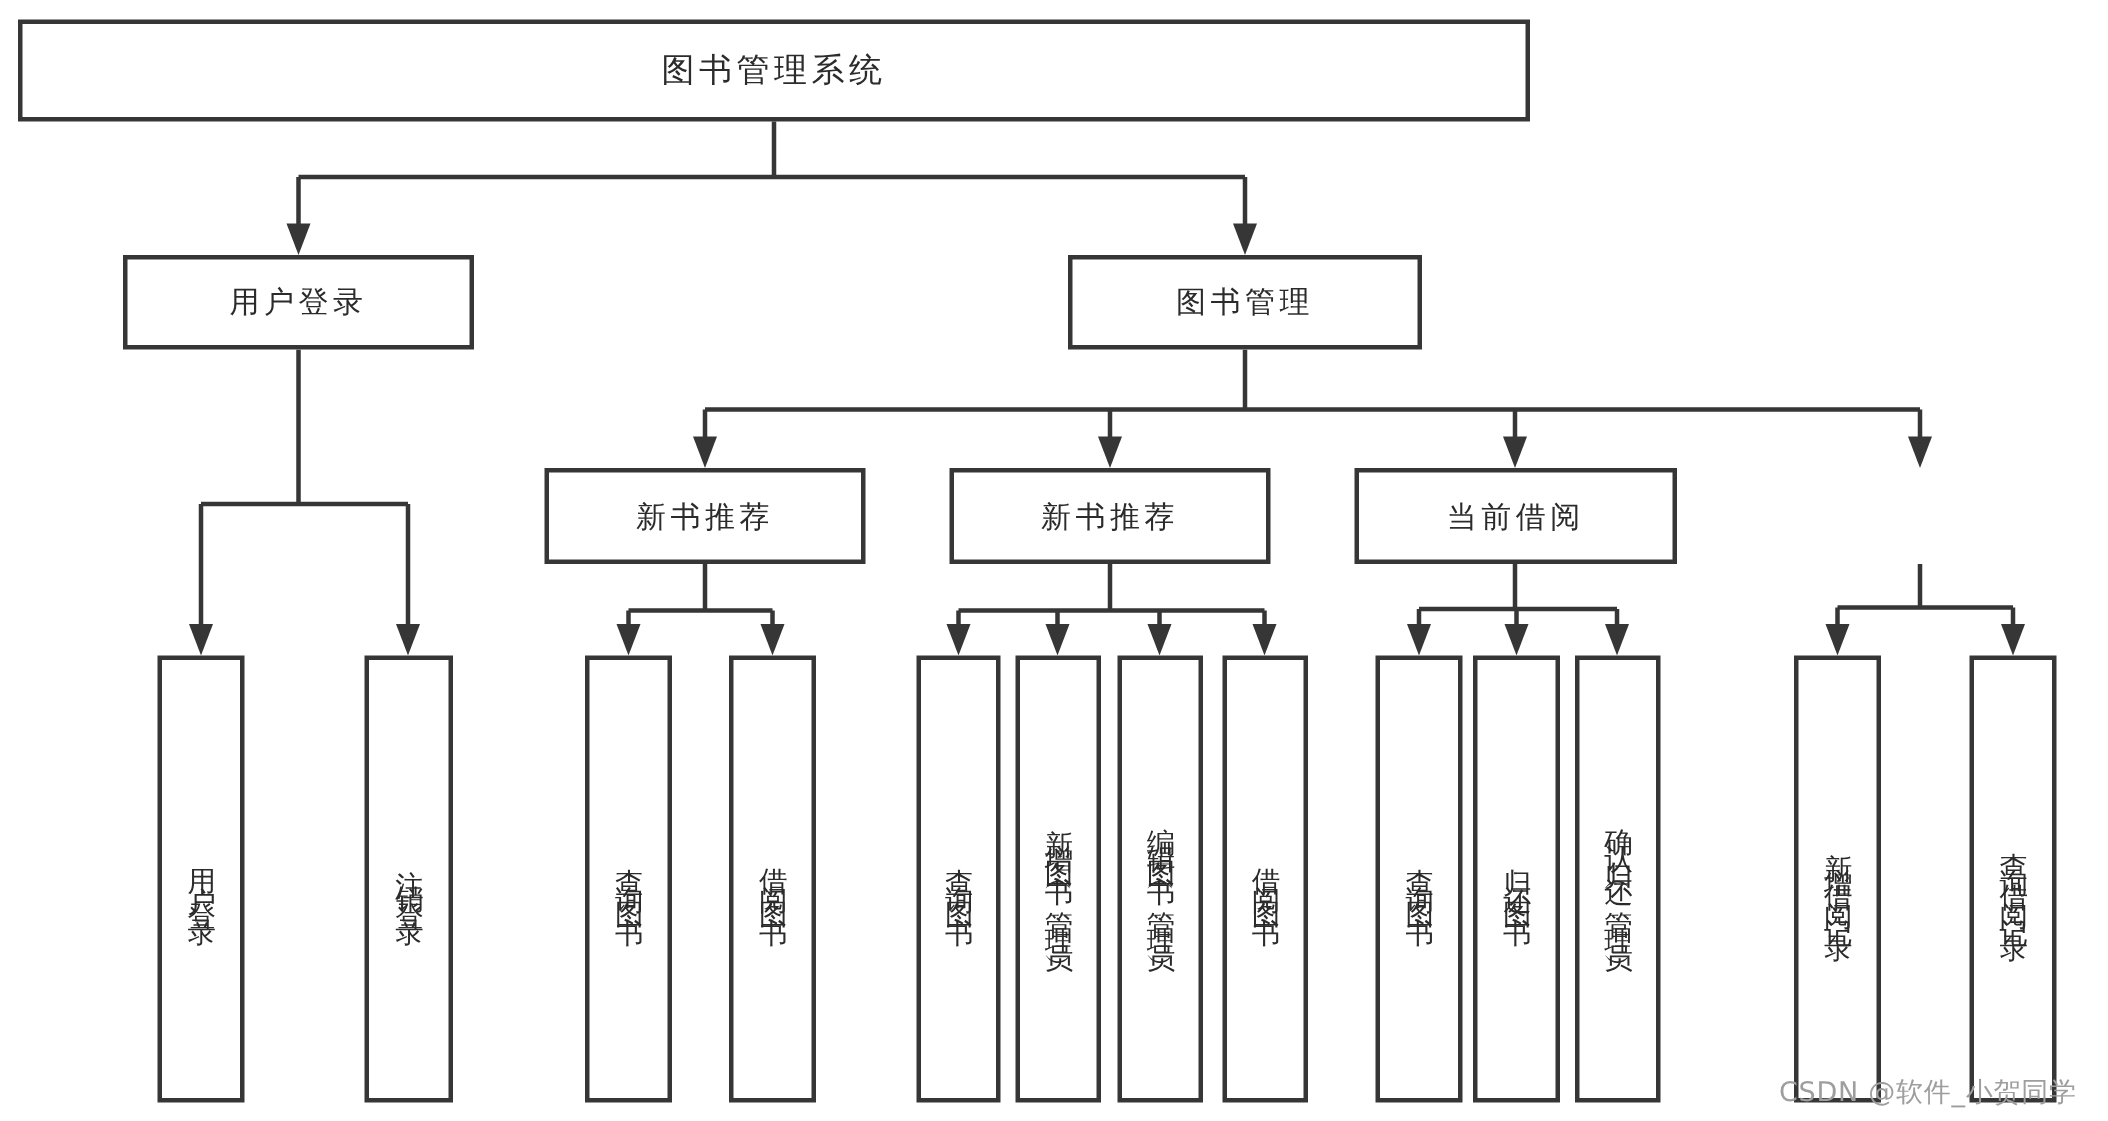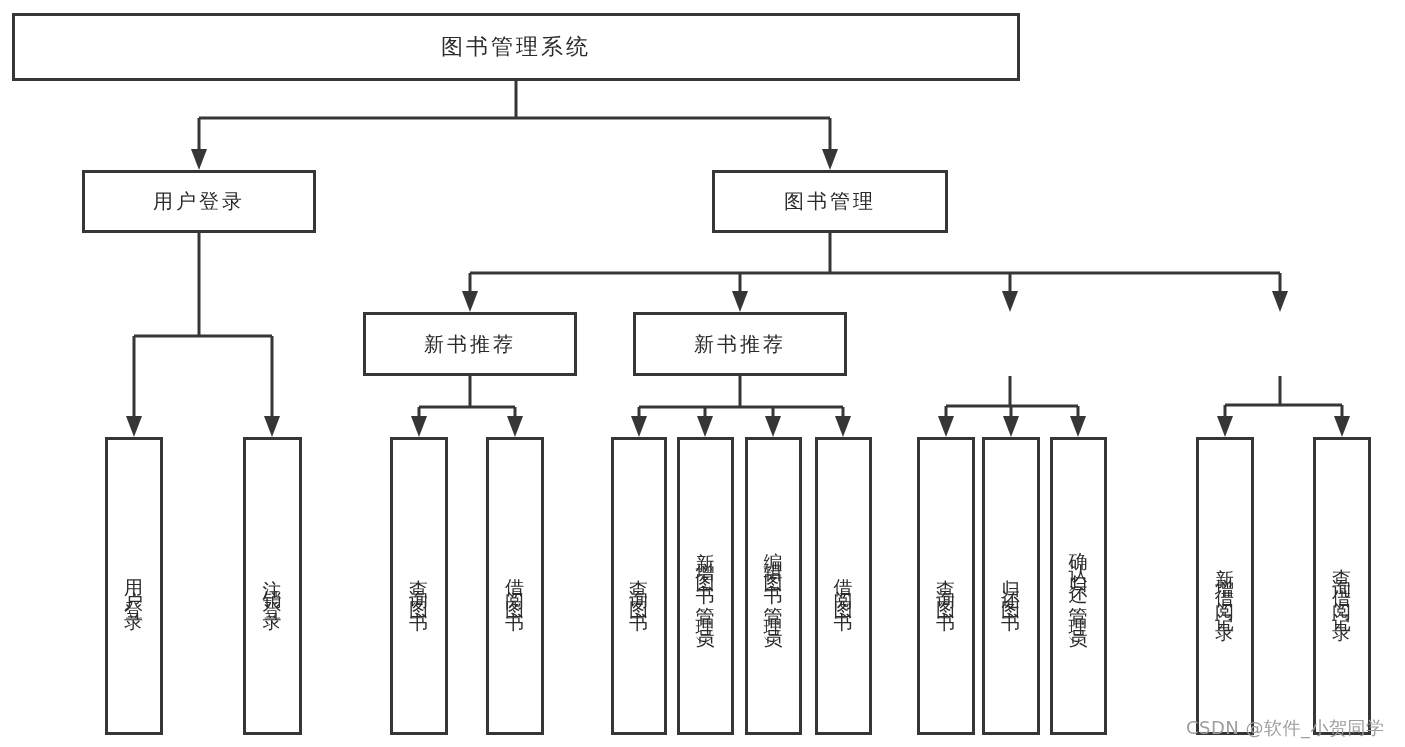--- a/index.html
+++ b/index.html
@@ -108,20 +108,23 @@
   <div class="node" style="left:712px; top:170px; width:236px; height:63px;">
     <span class="hlabel">图书管理</span>
   </div>
 
   <div class="node" style="left:363px; top:312px; width:214px; height:64px;">
     <span class="hlabel">新书推荐</span>
   </div>
   <div class="node" style="left:633px; top:312px; width:214px; height:64px;">
     <span class="hlabel">新书推荐</span>
   </div>
+  <div class="node" style="left:903px; top:312px; width:215px; height:64px;">
+    <span class="hlabel">当前借阅</span>
+  </div>
 
   <div class="node" style="left:105px; top:437px; width:58px; height:298px;">
     <span class="vlabel">用户登录</span>
   </div>
   <div class="node" style="left:243px; top:437px; width:59px; height:298px;">
     <span class="vlabel">注销登录</span>
   </div>
 
   <div class="node" style="left:390px; top:437px; width:58px; height:298px;">
     <span class="vlabel">查询图书</span>

